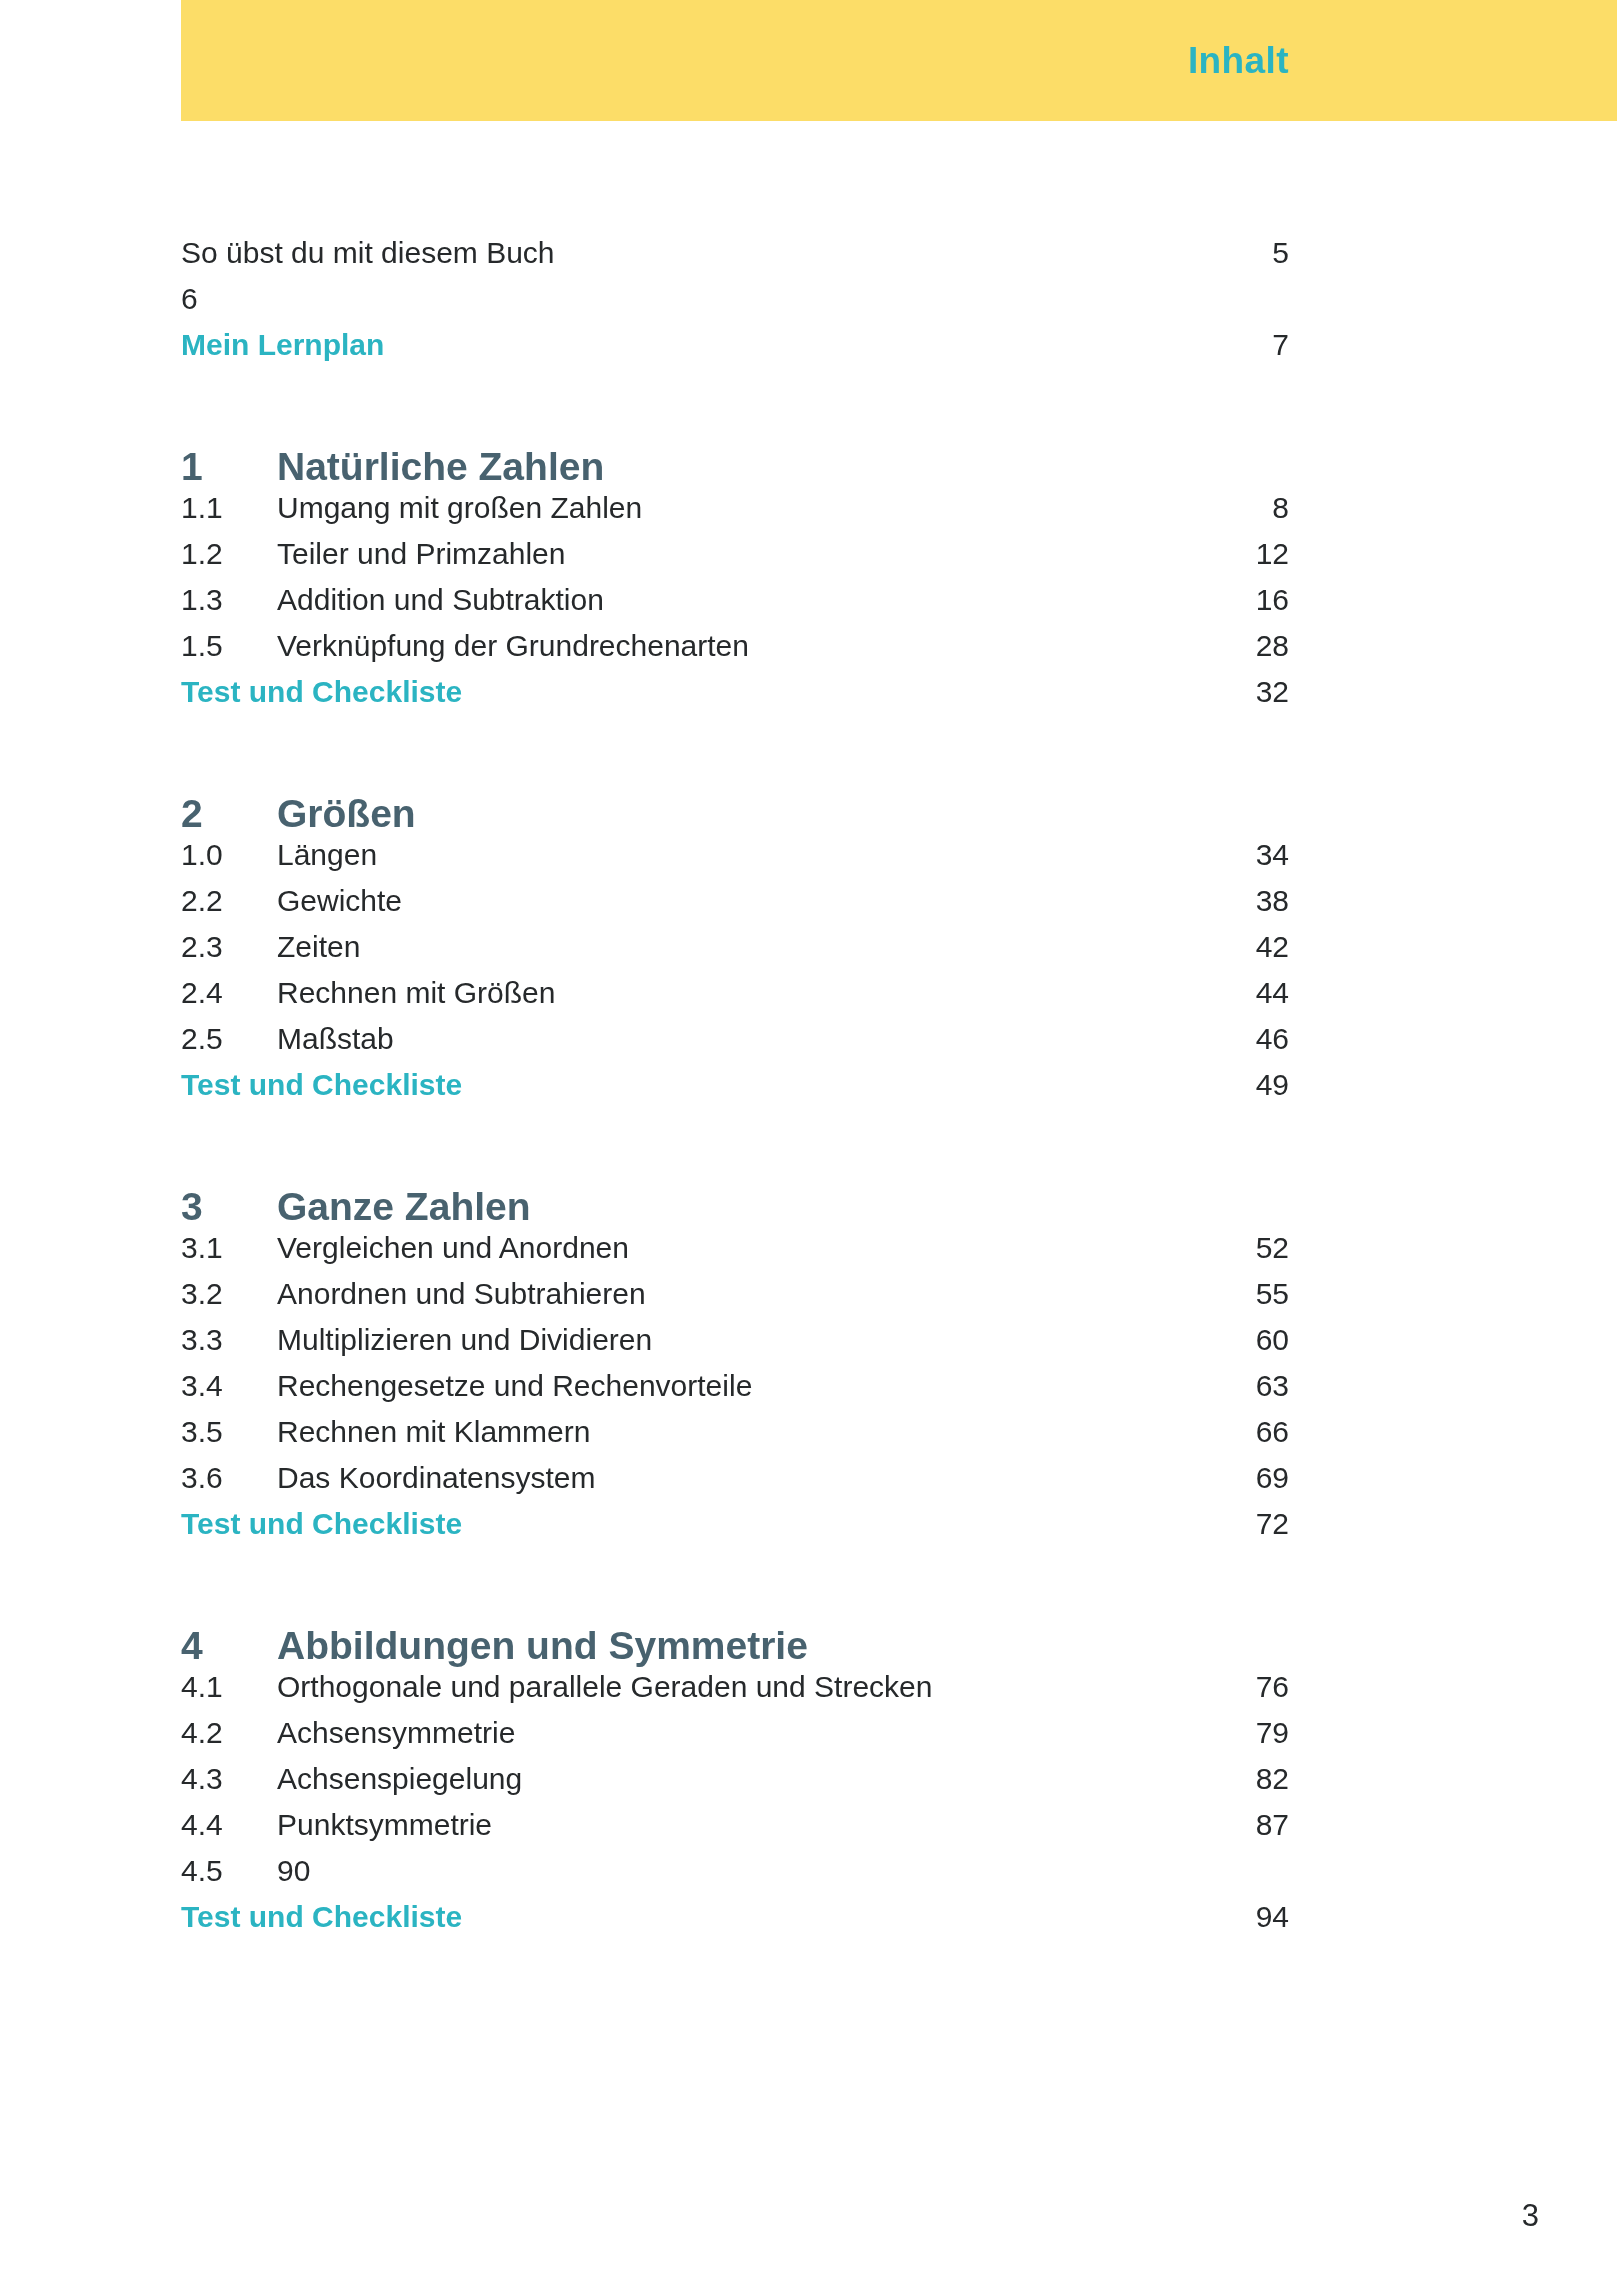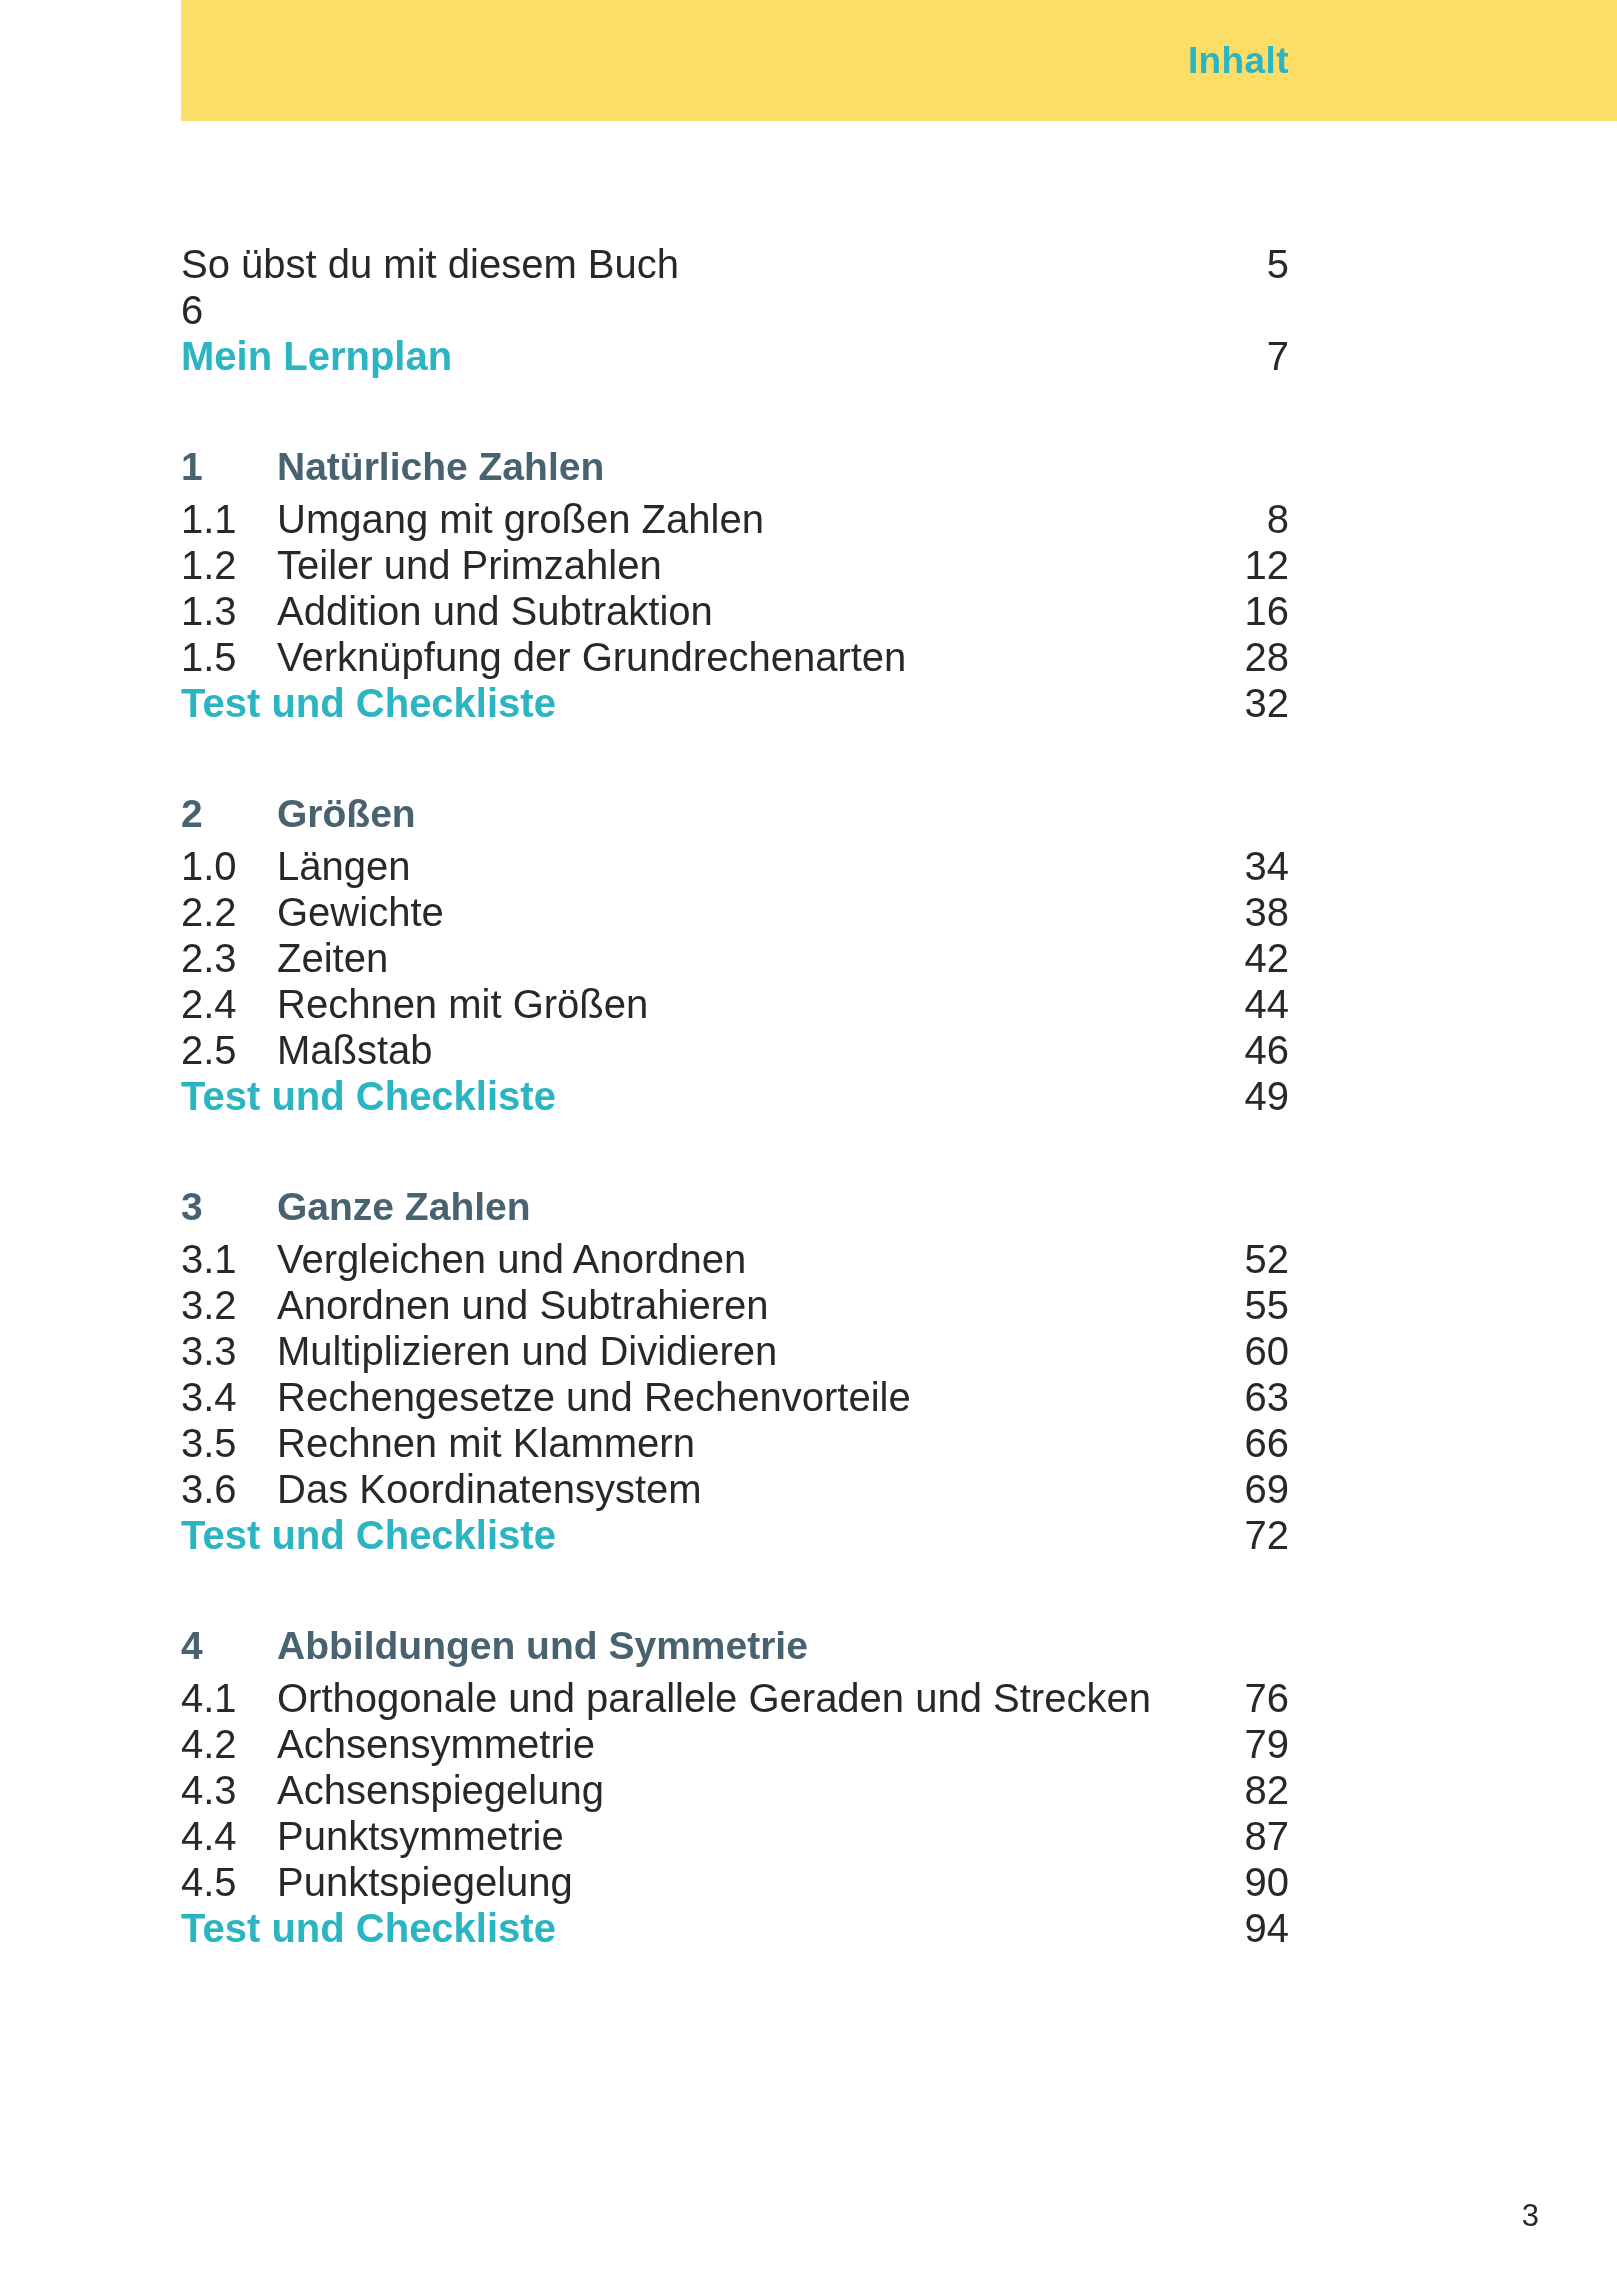--- a/index.html
+++ b/index.html
@@ -39,23 +39,23 @@
   
   .content {
     position: absolute;
     left: 181px;
     top: 238px;
     width: 1108px;
   }
 
   .row {
     display: flex;
-    align-items: flex-end;
+    align-items: flex-start;
     height: 46px;
-    font-size: 40px;
+    font-size: 30px;
     line-height: 1;
   }
   .row .num {
     flex: 0 0 96px;
     width: 96px;
   }
   .row .label {
     flex: 1 1 auto;
     white-space: nowrap;
   }
@@ -277,21 +277,20 @@
   </div>
 
   <div class="row">
     <span class="num">4.4</span>
     <span class="label">Punktsymmetrie</span>
     <span class="page">87</span>
   </div>
 
   <div class="row">
     <span class="num">4.5</span>
-    <span class="label">Punktspiegelung</span>
     <span class="page">90</span>
   </div>
 
   <div class="row">
     <span class="label teal-bold">Test und Checkliste</span>
     <span class="page">94</span>
   </div>
 </div>
   </div>
 </div>

